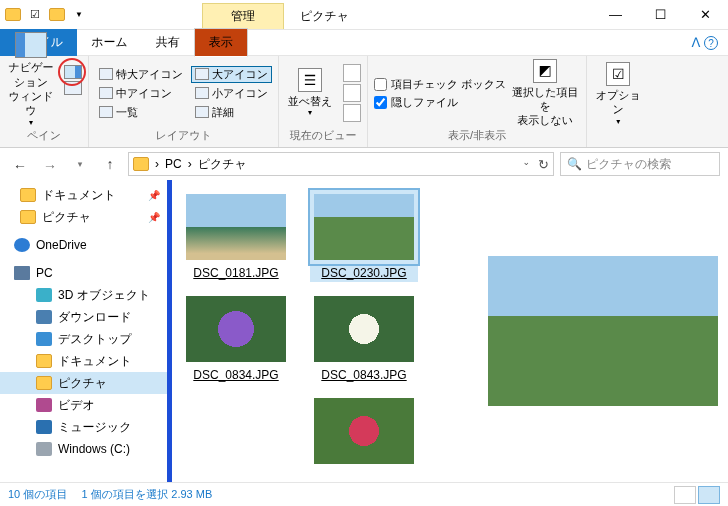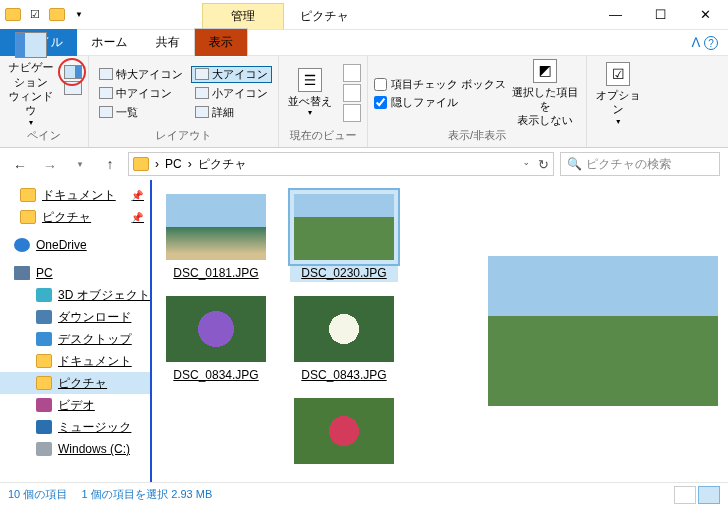--- a/index.html
+++ b/index.html
@@ -49,21 +49,21 @@
 .addr-row { height: 32px; display: flex; align-items: center; padding: 0 8px; gap: 6px; }
 .nav-arrow { width: 24px; height: 24px; display: flex; align-items: center; justify-content: center; color: #777; font-size: 14px; border-radius: 2px; }
 .nav-arrow.enabled { color: #333; }
 .addr-bar { flex: 1; height: 24px; border: 1px solid #ccc; display: flex; align-items: center; padding: 0 4px; font-size: 12px; gap: 2px; }
 .folder-glyph { width: 16px; height: 14px; background: #ffcc4d; border: 1px solid #d9a030; border-radius: 2px; margin-right: 2px; }
 .crumb { padding: 0 2px; }
 .addr-actions { margin-left: auto; display: flex; gap: 8px; color: #555; font-size: 13px; }
 .search-box { width: 160px; height: 24px; border: 1px solid #ccc; display: flex; align-items: center; padding: 0 6px; color: #888; font-size: 12px; gap: 4px; }
 
 .content { display: flex; height: 302px; }
-.tree { width: 152px; border-right: 2px solid #1d4ed8; padding: 4px 0; overflow: hidden; text-decoration: underline; }
+.tree { width: 172px; border-right: 5px solid #1d4ed8; padding: 4px 0; overflow: hidden; }
 .tree-item { display: flex; align-items: center; gap: 6px; padding: 3px 6px 3px 20px; font-size: 12px; white-space: nowrap; height: 22px; }
 .tree-item.l2 { padding-left: 36px; }
 .tree-item.sel { background: #cde6f7; }
 .tree-item .pin { margin-left: auto; color: #888; font-size: 10px; }
 .ti-ico { width: 16px; height: 14px; flex-shrink: 0; }
 .f-doc { background: #ffcc4d; border: 1px solid #d9a030; border-radius: 2px; }
 .f-blue { background: #2c7cd4; border-radius: 2px; }
 .f-pc { background: #5a7a9e; border-radius: 1px; }
 .f-3d { background: #3ab0c9; border-radius: 2px; }
 .f-dl { background: #4a7fb0; border-radius: 2px; }

